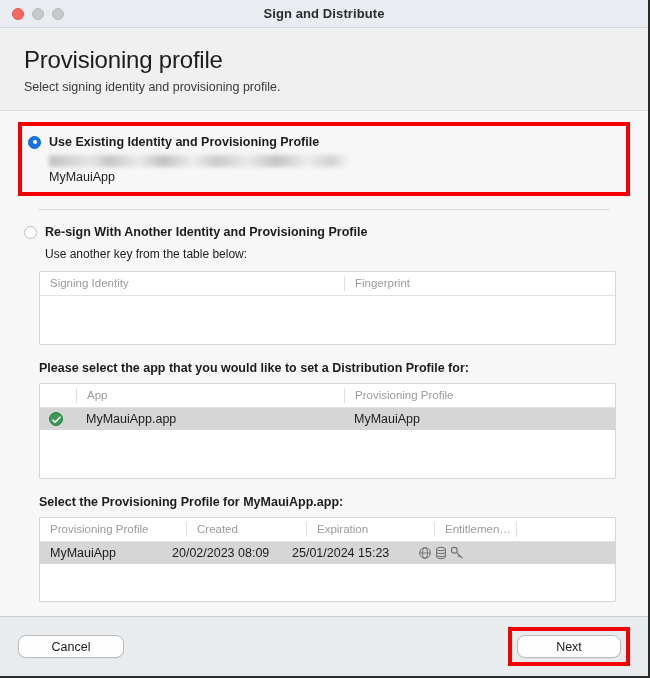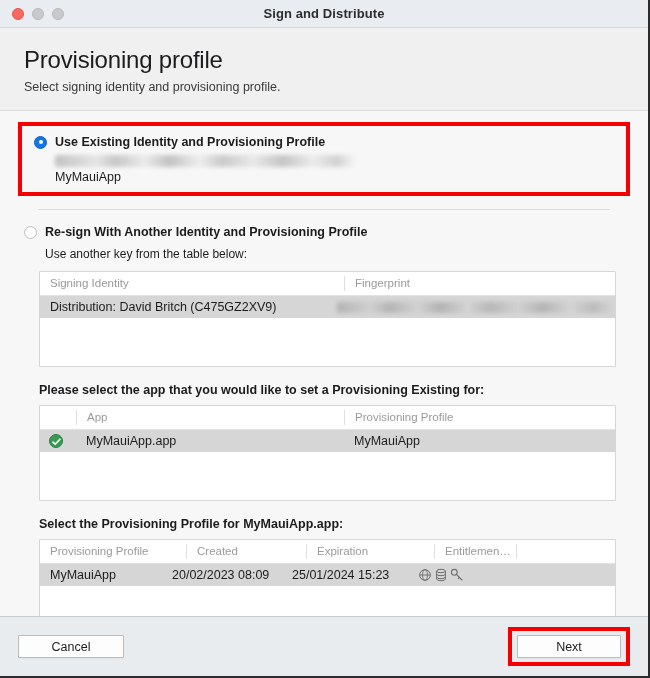--- a/index.html
+++ b/index.html
@@ -83,21 +83,21 @@
     flex: 1;
     background: #f7f7f7;
     padding: 0 18px;
     position: relative;
     overflow: hidden;
   }
 
   .hl-box {
     position: relative;
     border: 4px solid #f40000;
-    padding: 8px 10px 8px 12px;
+    padding: 8px 10px 8px 6px;
     margin-top: 11px;
     background: transparent;
   }
 
   .radio-row {
     display: flex;
     align-items: flex-start;
     gap: 8px;
   }
   .radio {
@@ -258,21 +258,21 @@
     display: flex;
     align-items: center;
     padding: 0 18px;
     position: relative;
   }
   .btn {
     min-width: 106px;
     height: 23px;
     background: #fdfdfd;
     border: 1px solid #bcbcbc;
-    border-radius: 1px;
+    border-radius: 8px;
     font-family: "Liberation Sans", sans-serif;
     font-size: 12.5px;
     color: #1c1c1e;
     cursor: default;
     box-shadow: 0 0.5px 0.5px rgba(0,0,0,0.06);
   }
   .spacer { flex: 1; }
   .btn-next-wrap {
     border: 4px solid #f40000;
     padding: 4px 5px;
@@ -319,31 +319,25 @@
         <span class="radio-label">Re-sign With Another Identity and Provisioning Profile</span>
       </div>
       <div class="hint">Use another key from the table below:</div>
     </div>
 
     <div class="table" style="margin-top:10px;">
       <div class="thead">
         <div class="th" style="width:304px;">Signing Identity</div>
         <div class="th" style="flex:1;">Fingerprint</div>
       </div>
-      <div class="trow">
-        <div class="td" style="width:304px;">Distribution: David Britch (C475GZ2XV9)</div>
-        <div style="flex:1;display:flex;align-items:center;">
-          <div class="blur-cell"></div>
-        </div>
-      </div>
       <div class="trow blank" style="height:24px;"></div>
       <div class="trow blank" style="height:24px;"></div>
     </div>
 
-    <div class="section-label">Please select the app that you would like to set a Provisioning Existing for:</div>
+    <div class="section-label">Please select the app that you would like to set a Distribution Profile for:</div>
 
     <div class="table">
       <div class="thead">
         <div class="th" style="width:36px;"></div>
         <div class="th" style="width:268px;">App</div>
         <div class="th" style="flex:1;">Provisioning Profile</div>
       </div>
       <div class="trow">
         <div style="width:36px;display:flex;align-items:center;">
           <span class="check-icon">

